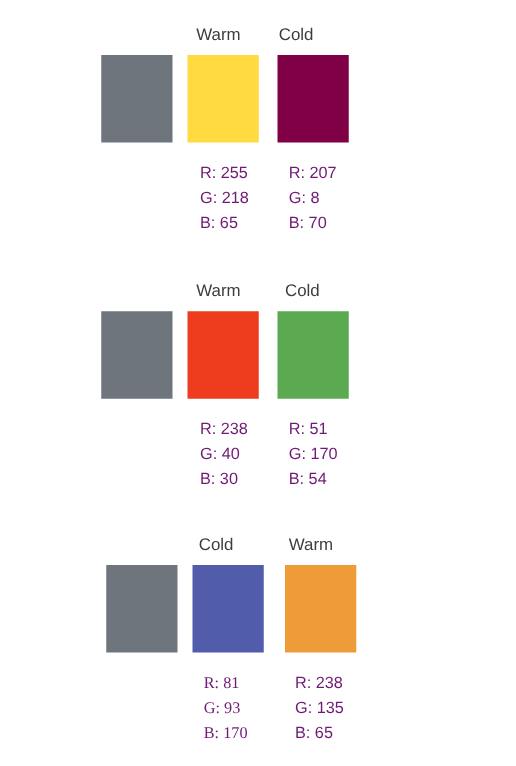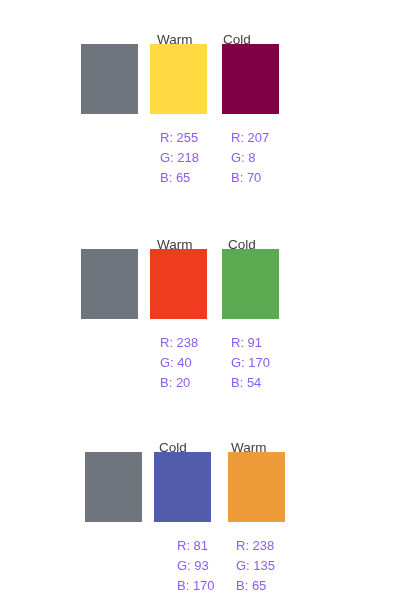--- a/index.html
+++ b/index.html
@@ -22,21 +22,20 @@
     left: 0;
     width: 413px;
   }
 
   .label-row {
     position: absolute;
     left: 0;
     top: 0;
     width: 413px;
     height: 20px;
-    margin-top: 12px;
   }
 
   .col-label {
     position: absolute;
     font-size: 13.5px;
     line-height: 20px;
     color: #3d3d3d;
     white-space: nowrap;
   }
 
@@ -55,21 +54,21 @@
   .rgb-row {
     position: absolute;
     left: 0;
     width: 413px;
   }
 
   .rgb-block {
     position: absolute;
     font-size: 13px;
     line-height: 20px;
-    color: #8b5cf6;
+    color: #701a75;
     white-space: nowrap;
   }
   .rgb-block .rgb-line {
     display: block;
   }
 </style>
 </head>
 <body style="background: rgb(255, 255, 255); color: rgb(61, 61, 61);">
 
 <div id="root">
@@ -103,41 +102,41 @@
       </div>
       <div class="swatch-row" style="top: 26px; height: 70px;">
         <div class="swatch" style="left: 81px; background: rgb(110, 117, 125);"></div>
         <div class="swatch" style="left: 150px; background: rgb(238, 60, 30);"></div>
         <div class="swatch" style="left: 222px; background: rgb(91, 170, 81);"></div>
       </div>
       <div class="rgb-row" style="top: 110px;">
         <div class="rgb-block" style="left: 160px;">
           <span class="rgb-line">R: 238</span>
           <span class="rgb-line">G: 40</span>
-          <span class="rgb-line">B: 20</span>
+          <span class="rgb-line">B: 30</span>
         </div>
         <div class="rgb-block" style="left: 231px;">
-          <span class="rgb-line">R: 91</span>
+          <span class="rgb-line">R: 51</span>
           <span class="rgb-line">G: 170</span>
           <span class="rgb-line">B: 54</span>
         </div>
       </div>
     </div>
     <div class="group" style="top: 426px;">
       <div class="label-row">
         <div class="col-label" style="left: 159px;">Cold</div>
         <div class="col-label" style="left: 231px;">Warm</div>
       </div>
       <div class="swatch-row" style="top: 26px; height: 70px;">
         <div class="swatch" style="left: 85px; background: rgb(110, 117, 125);"></div>
         <div class="swatch" style="left: 154px; background: rgb(81, 93, 170);"></div>
         <div class="swatch" style="left: 228px; background: rgb(238, 155, 57);"></div>
       </div>
       <div class="rgb-row" style="top: 110px;">
-        <div class="rgb-block" style="left: 177px;">
+        <div class="rgb-block" style="left: 163px; font-family: Liberation Serif, serif;">
           <span class="rgb-line">R: 81</span>
           <span class="rgb-line">G: 93</span>
           <span class="rgb-line">B: 170</span>
         </div>
         <div class="rgb-block" style="left: 236px;">
           <span class="rgb-line">R: 238</span>
           <span class="rgb-line">G: 135</span>
           <span class="rgb-line">B: 65</span>
         </div>
       </div>

